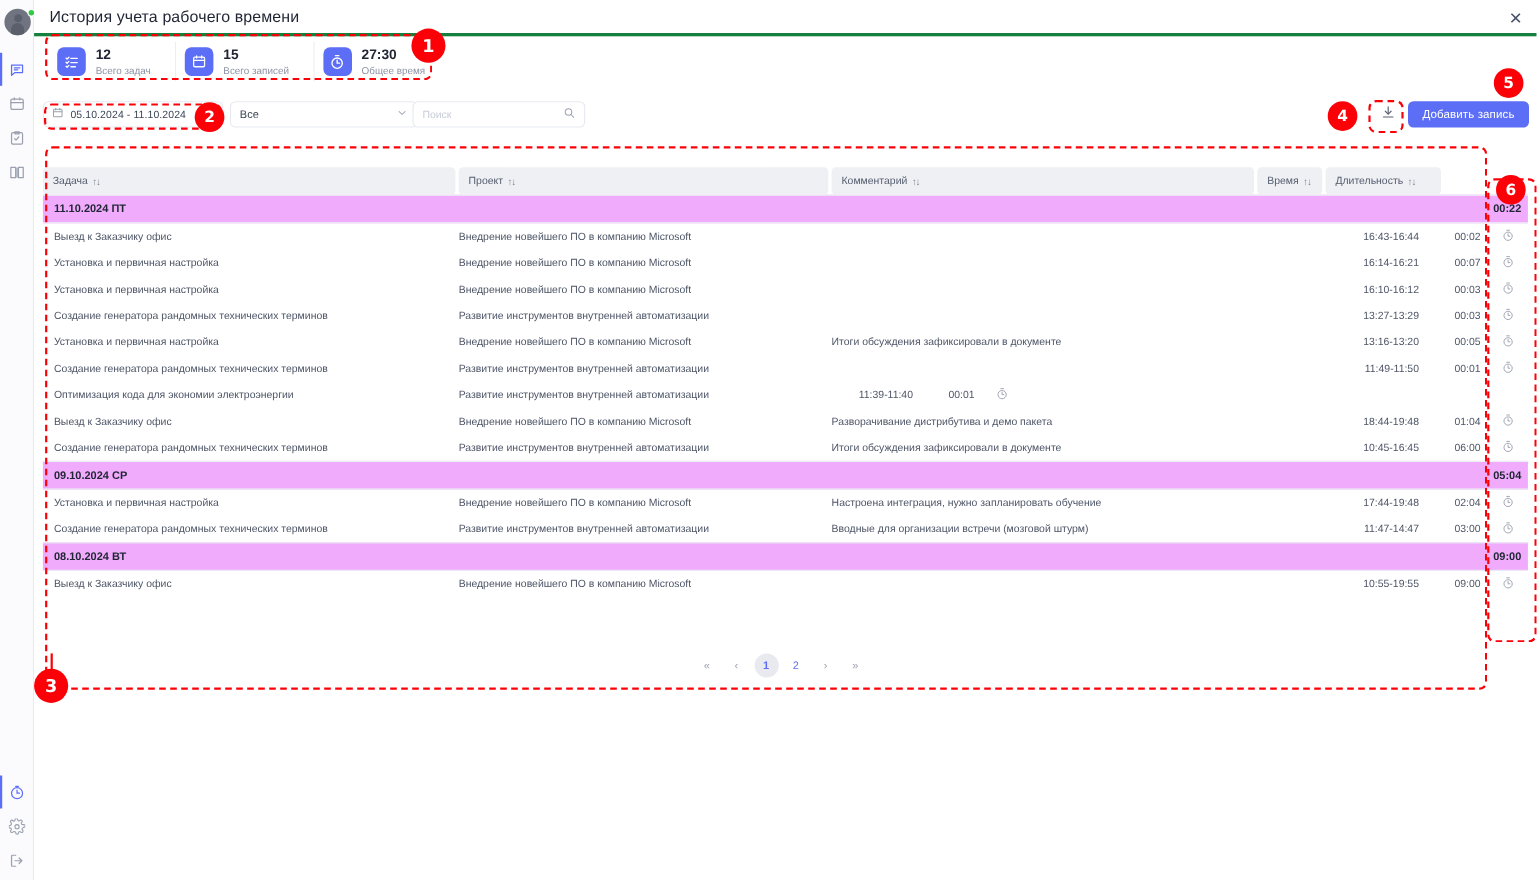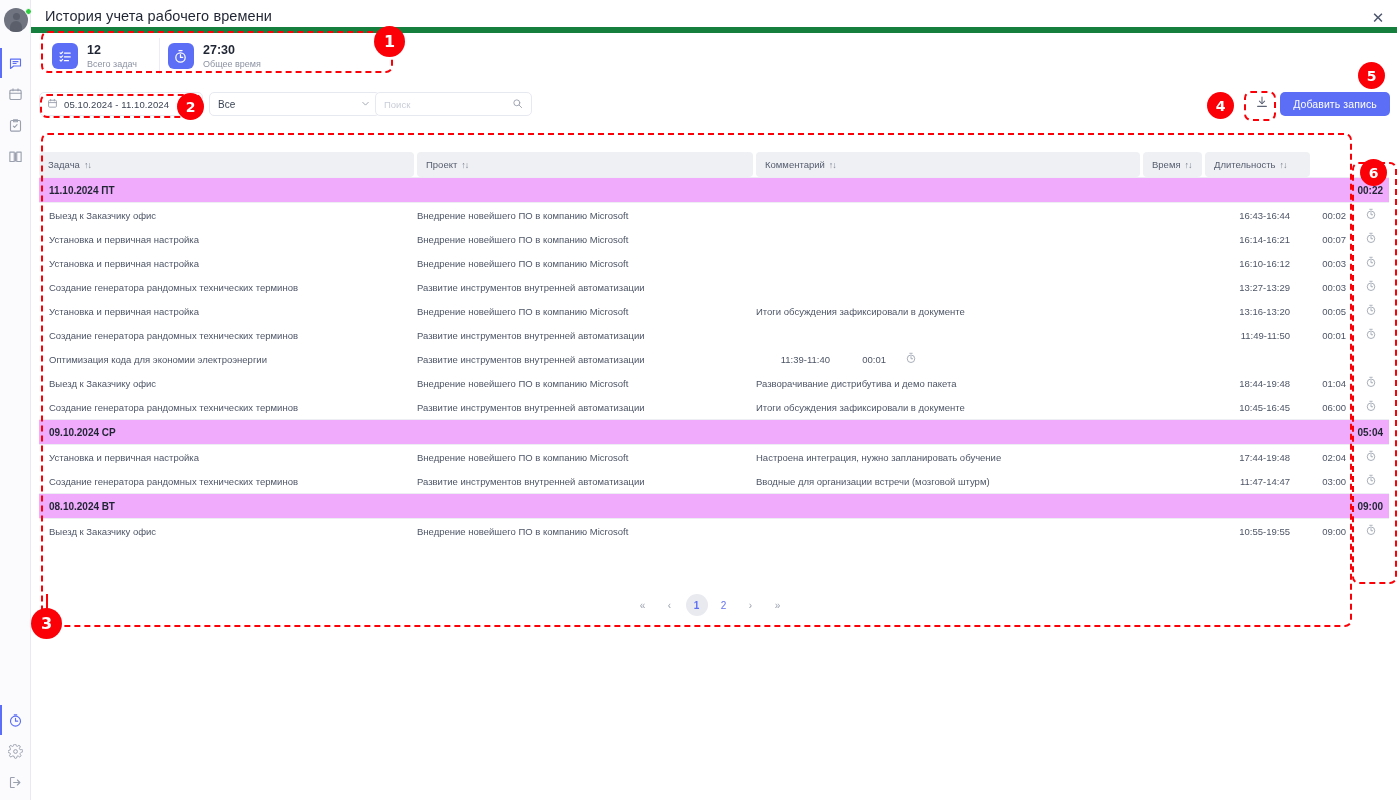--- a/index.html
+++ b/index.html
@@ -56,21 +56,21 @@
   .rail-item svg { display: block; }
 
   
   #panel {
     position: absolute; left: 31px; top: 0;
     width: 1366px; height: 800px;
     background: #ffffff;
   }
   #titlebar {
     position: absolute; left: 0; top: 0; width: 1366px; height: 33px;
-    border-bottom: 6px solid #15803d;
+    border-bottom: 3px solid #15803d;
     box-sizing: border-box;
   }
   #page-title {
     position: absolute; left: 14px; top: 8px;
     font-size: 14.5px; color: #1f2533; font-weight: 400;
     letter-spacing: .1px;
   }
   #close-btn {
     position: absolute; right: 10px; top: 8px;
     width: 18px; height: 18px;
@@ -284,20 +284,32 @@
             <path d="M3.5 19.2l1.6 1.6L8 17.9"></path>
           <path d="M11 7h10M11 13.5h10M11 20h7"></path>
         </svg>
       </div>
       <div class="stat-txt">
         <div class="stat-value">12</div>
         <div class="stat-label">Всего задач</div>
       </div>
     </div>
 
+    <div class="stat-card">
+      <div class="stat-ico">
+        <svg width="14" height="14" viewBox="0 0 24 24" fill="none" stroke="#fff" stroke-width="2">
+          <rect x="3.5" y="5" width="17" height="15" rx="2"></rect>
+          <path d="M3.5 10h17M8 3v3.5M16 3v3.5" stroke-linecap="round"></path>
+        </svg>
+      </div>
+      <div class="stat-txt">
+        <div class="stat-value">15</div>
+        <div class="stat-label">Всего записей</div>
+      </div>
+    </div>
 
     <div class="stat-card">
       <div class="stat-ico">
         <svg width="15" height="15" viewBox="0 0 24 24" fill="none" stroke="#fff" stroke-width="2">
           <circle cx="12" cy="13.5" r="7.5"></circle>
           <path d="M12 9v4.5h3.5" stroke-linecap="round"></path>
           <path d="M9.5 2.5h5" stroke-linecap="round"></path>
         </svg>
       </div>
       <div class="stat-txt">

